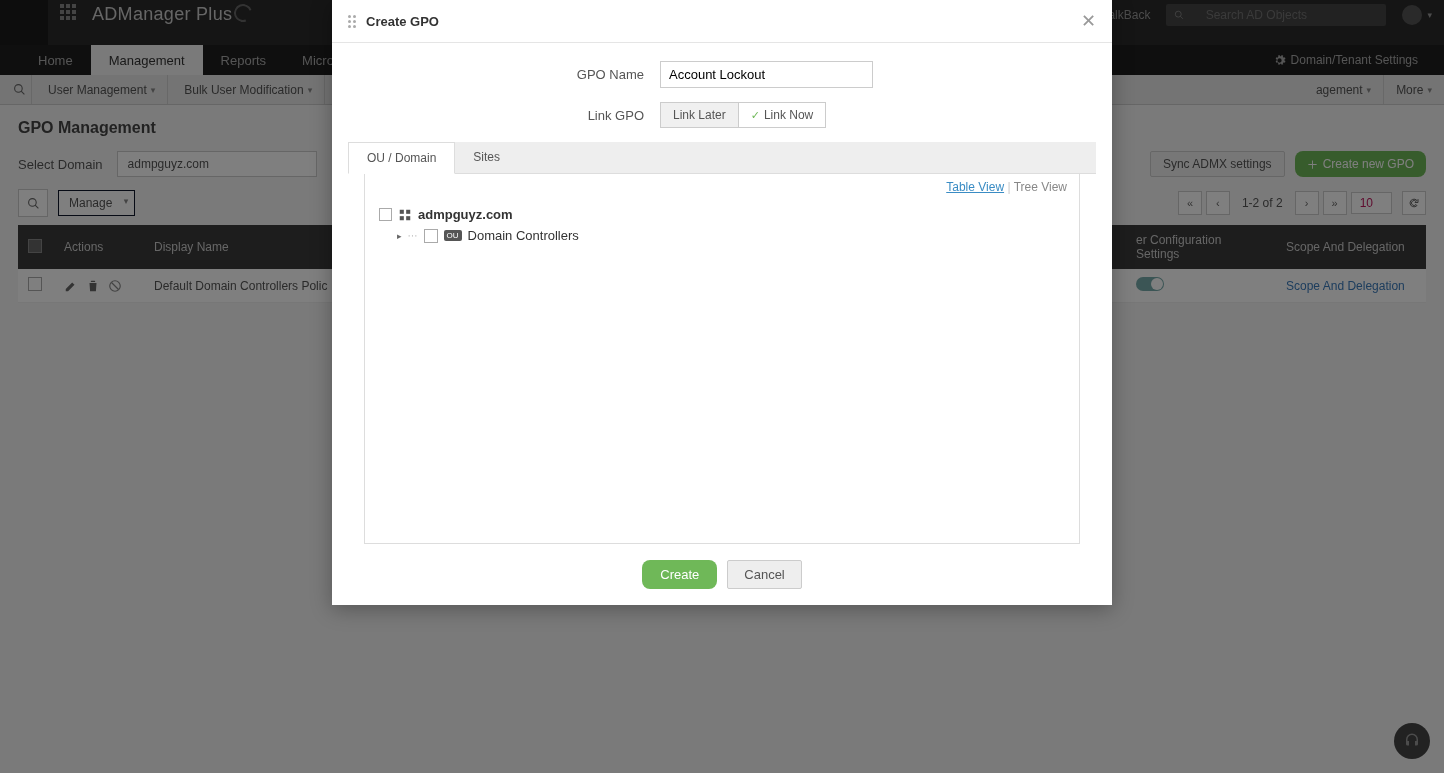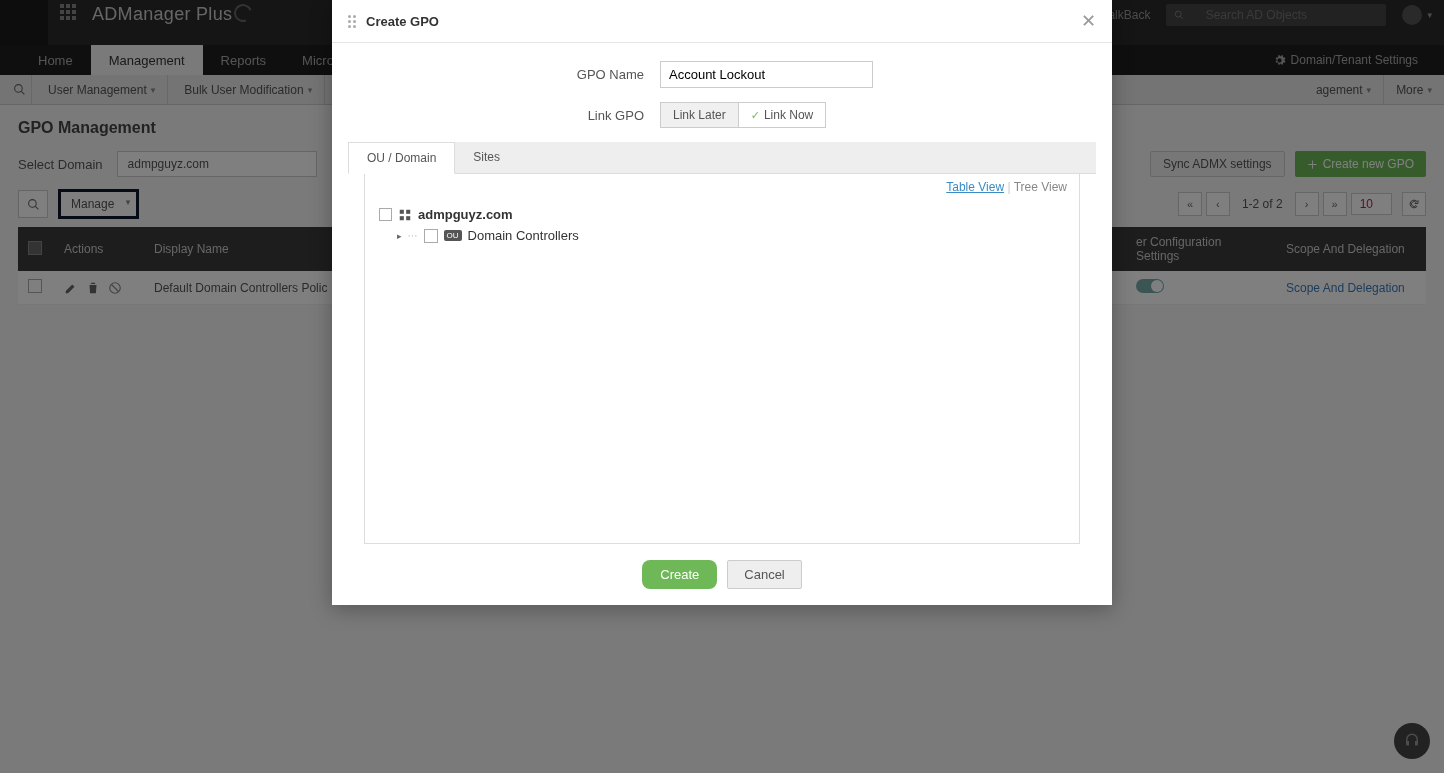--- a/index.html
+++ b/index.html
@@ -33,25 +33,25 @@
 .search-ic-sm { width:24px; display:flex; align-items:center; justify-content:center; height:100%; border-right:1px solid #d0d0d0; cursor:pointer; }
 
 
 .page { background:#f5f5f5; min-height:680px; padding:14px 18px; }
 .page-title { font-size:16px; font-weight:600; color:#444; margin-bottom:14px; }
 .domain-row { display:flex; align-items:center; gap:14px; margin-bottom:12px; }
 .domain-label { font-size:13px; color:#555; }
 .domain-select { border:1px solid #ccc; background:#fff; padding:5px 30px 5px 10px; font-size:12px; color:#555; min-width:200px; }
 .right-actions { margin-left:auto; display:flex; gap:10px; }
 .btn-gray { background:#efefef; border:1px solid #ccc; padding:5px 12px; font-size:12px; color:#555; cursor:pointer; border-radius:2px; }
-.btn-green-outline { background:#6fb858; color:#fff; border:none; padding:5px 12px; font-size:12px; cursor:pointer; border-radius:2px; display:flex; align-items:center; gap:5px; }
+.btn-green-outline { background:#6fb858; color:#fff; border:none; padding:5px 12px; font-size:12px; cursor:pointer; border-radius:8px; display:flex; align-items:center; gap:5px; }
 
 .table-toolbar { display:flex; align-items:center; gap:10px; margin-bottom:0; }
 .tb-search { width:30px; height:28px; border:1px solid #ccc; background:#fff; display:flex; align-items:center; justify-content:center; cursor:pointer; }
-.manage-dd { border:3px solid #0f172a; background:#fff; padding:5px 22px 5px 10px; font-size:12px; color:#555; cursor:pointer; position:relative; }
+.manage-dd { border:1px solid #0f172a; background:#fff; padding:5px 22px 5px 10px; font-size:12px; color:#555; cursor:pointer; position:relative; }
 .manage-dd::after { content:"▾"; position:absolute; right:6px; font-size:9px; color:#888; }
 .pager { margin-left:auto; display:flex; align-items:center; gap:4px; }
 .pg-btn { width:24px; height:24px; border:1px solid #ccc; background:#fff; display:flex; align-items:center; justify-content:center; cursor:pointer; font-size:11px; color:#666; }
 .pg-txt { font-size:12px; color:#555; padding:0 8px; }
 .pg-size { border:1px solid #ccc; background:#fff; padding:3px 18px 3px 8px; font-size:12px; color:#be185d; }
 
 .data-table { width:100%; border-collapse:collapse; margin-top:8px; }
 .data-table th { background:#3a3a3a; color:#ccc; font-weight:400; font-size:12px; text-align:left; padding:8px 10px; }
 .data-table td { background:#fff; border-bottom:1px solid #eee; padding:8px 10px; font-size:12px; color:#555; }
 .chk { width:14px; height:14px; border:1px solid #aaa; display:inline-block; }

